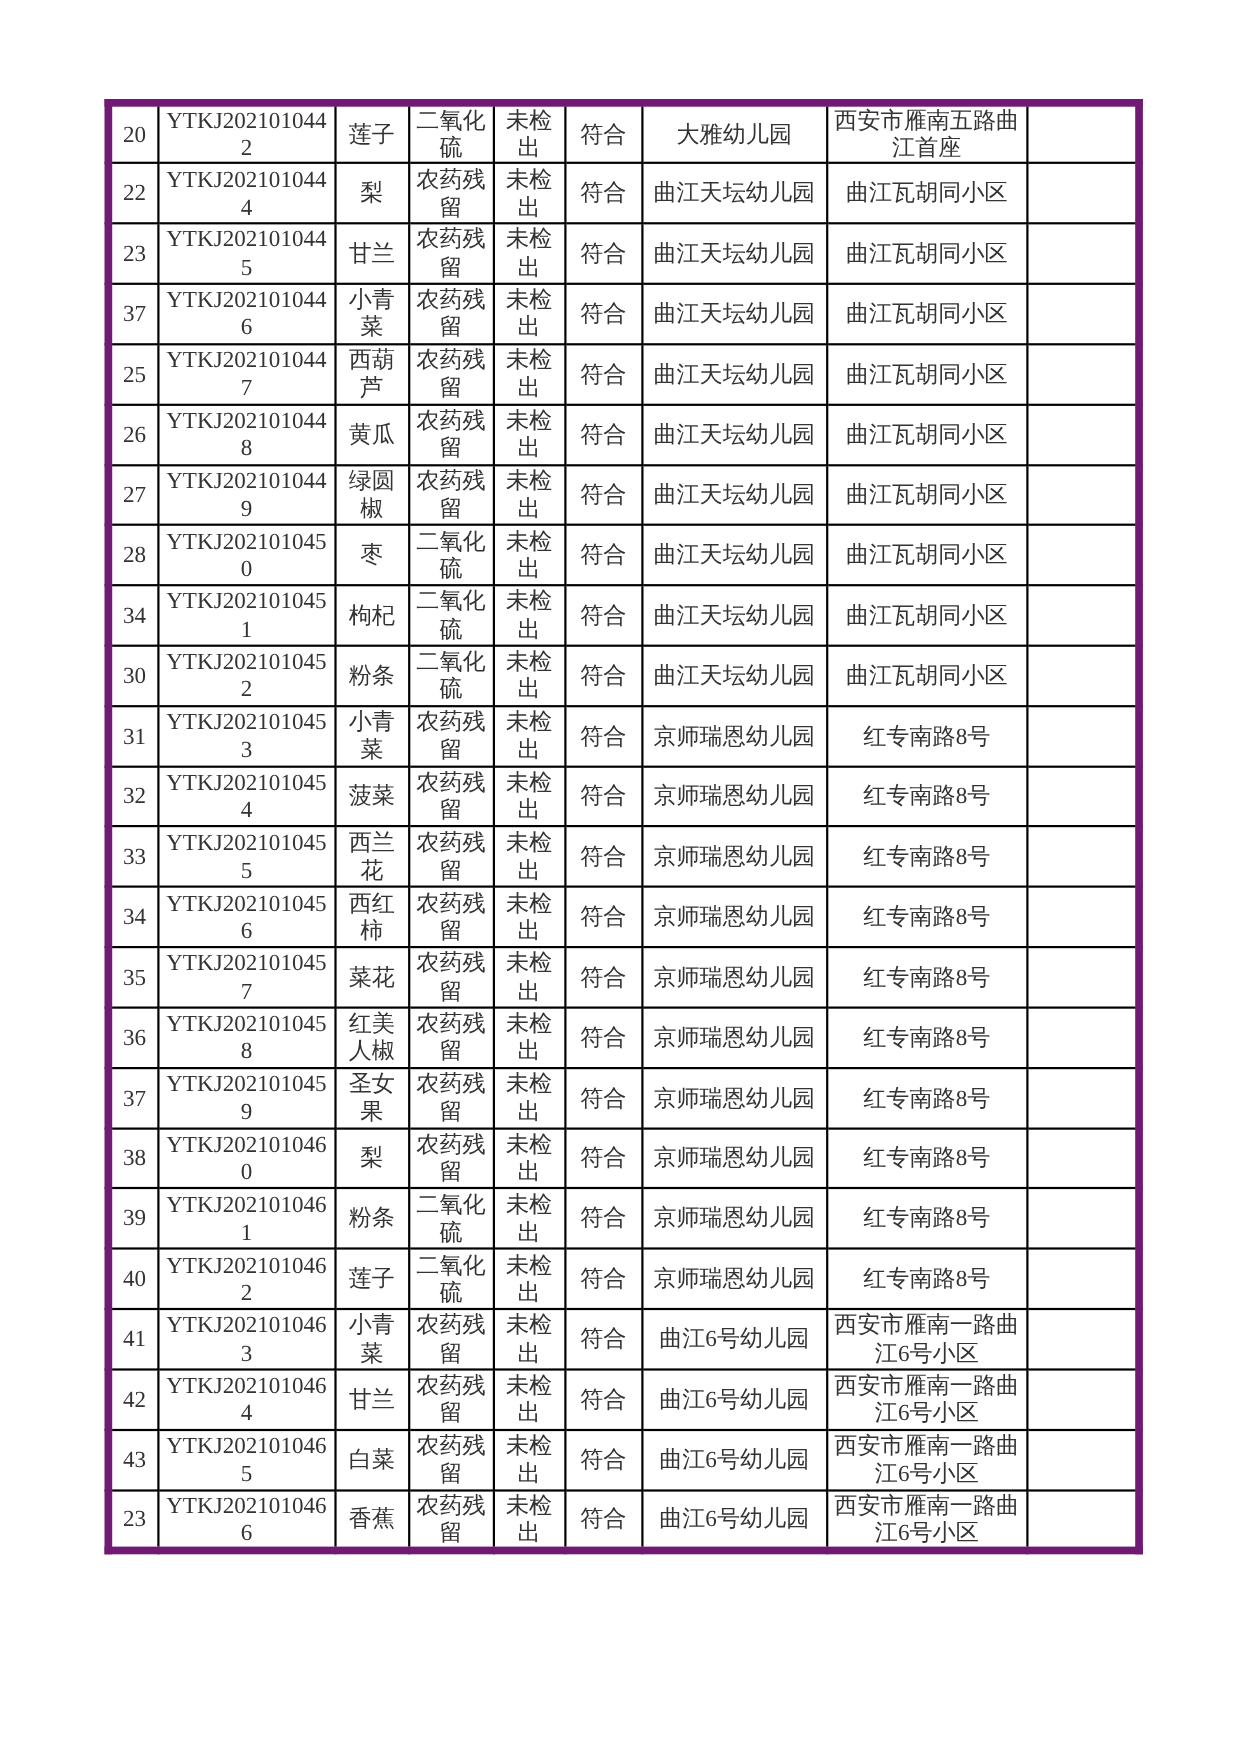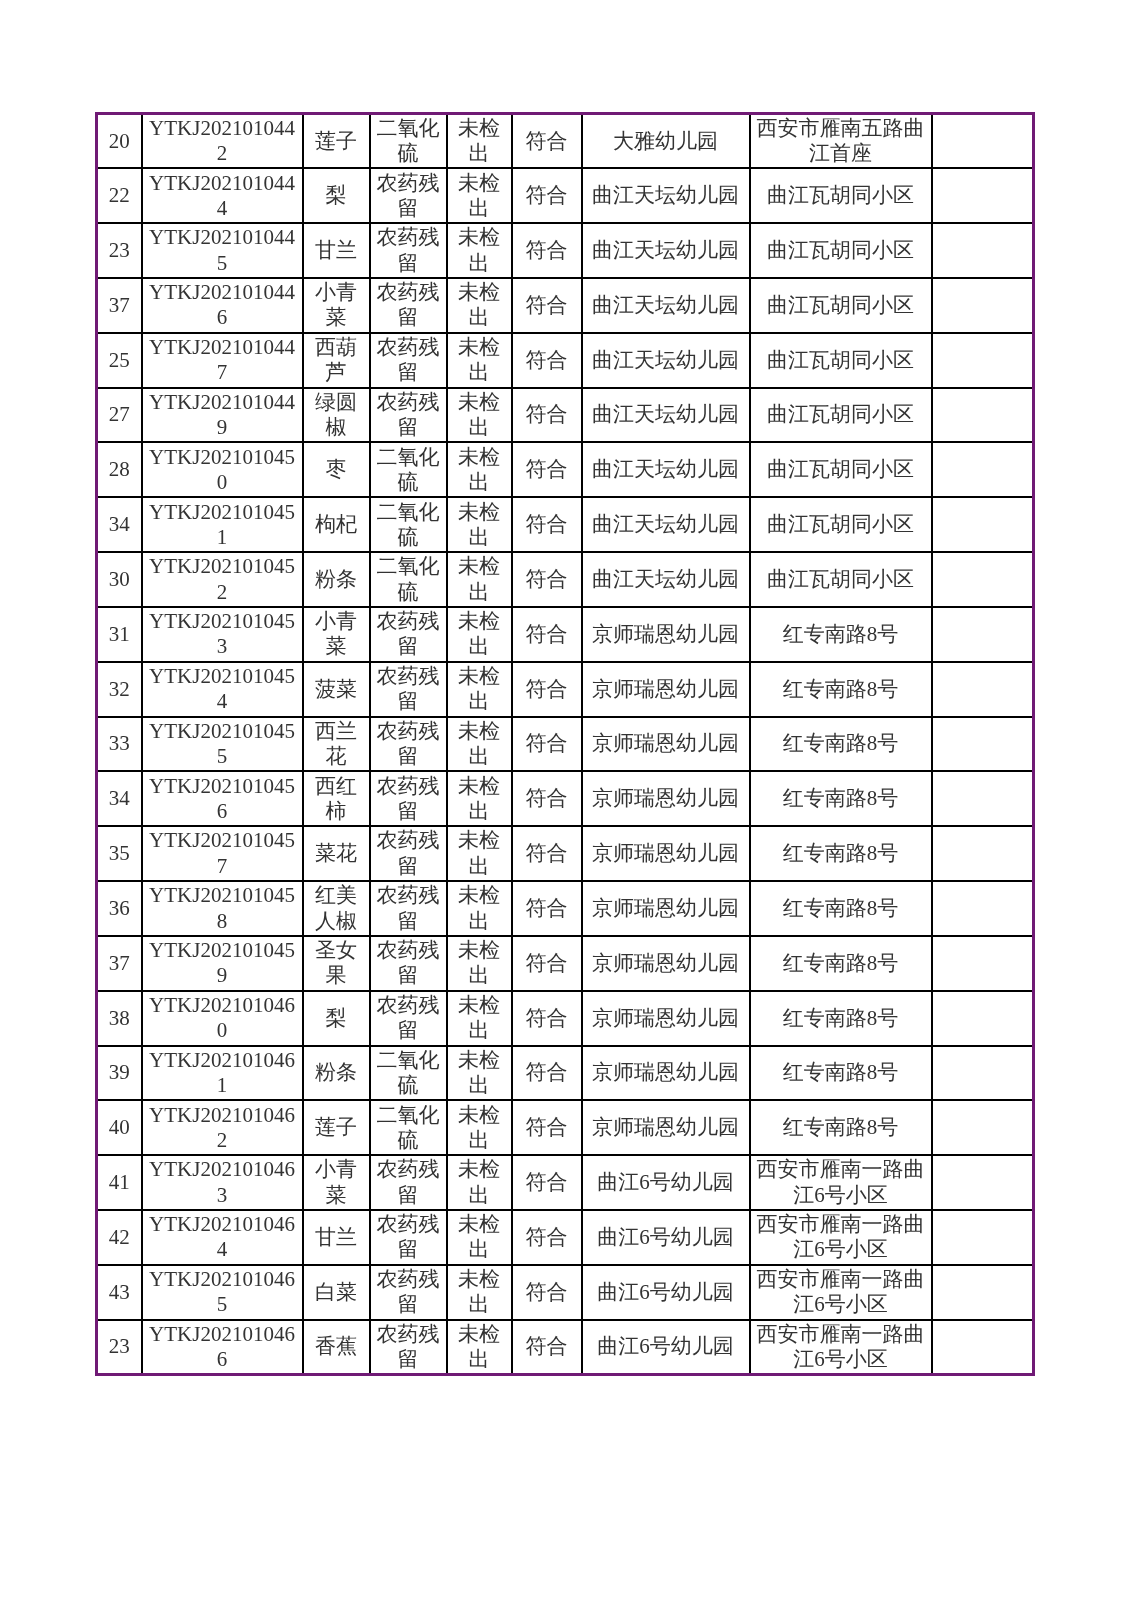--- a/index.html
+++ b/index.html
@@ -7,25 +7,25 @@
     width:1131px;height:1600px;
     background:#ffffff;
     position:relative;
     font-family:"Liberation Serif","DejaVu Serif",serif;
   }
   .page{
     position:absolute;left:0;top:0;width:1131px;height:1600px;background:#ffffff;
   }
   table.results{
     position:absolute;
-    left:95px;top:112px;
+    left:95px;top:90px;
     width:937px;
     border-collapse:collapse;
     table-layout:fixed;
-    border:3px solid #701a75;
+    border:7px solid #701a75;
   }
   table.results td{
     border:2px solid #000;
     text-align:center;
     vertical-align:middle;
     padding:0 3px;
     line-height:1.2;
     overflow:hidden;
     color:#333333;
     font-size:21px;
@@ -113,20 +113,31 @@
           <td class="c-code">YTKJ2021010447</td>
           <td class="c-name">西葫芦</td>
           <td class="c-item">农药残留</td>
           <td class="c-result">未检出</td>
           <td class="c-conclusion">符合</td>
           <td class="c-unit">曲江天坛幼儿园</td>
           <td class="c-address">曲江瓦胡同小区</td>
           <td class="c-remark"></td>
         </tr>
         <tr>
+          <td class="c-no">26</td>
+          <td class="c-code">YTKJ2021010448</td>
+          <td class="c-name">黄瓜</td>
+          <td class="c-item">农药残留</td>
+          <td class="c-result">未检出</td>
+          <td class="c-conclusion">符合</td>
+          <td class="c-unit">曲江天坛幼儿园</td>
+          <td class="c-address">曲江瓦胡同小区</td>
+          <td class="c-remark"></td>
+        </tr>
+        <tr>
           <td class="c-no">27</td>
           <td class="c-code">YTKJ2021010449</td>
           <td class="c-name">绿圆椒</td>
           <td class="c-item">农药残留</td>
           <td class="c-result">未检出</td>
           <td class="c-conclusion">符合</td>
           <td class="c-unit">曲江天坛幼儿园</td>
           <td class="c-address">曲江瓦胡同小区</td>
           <td class="c-remark"></td>
         </tr>

